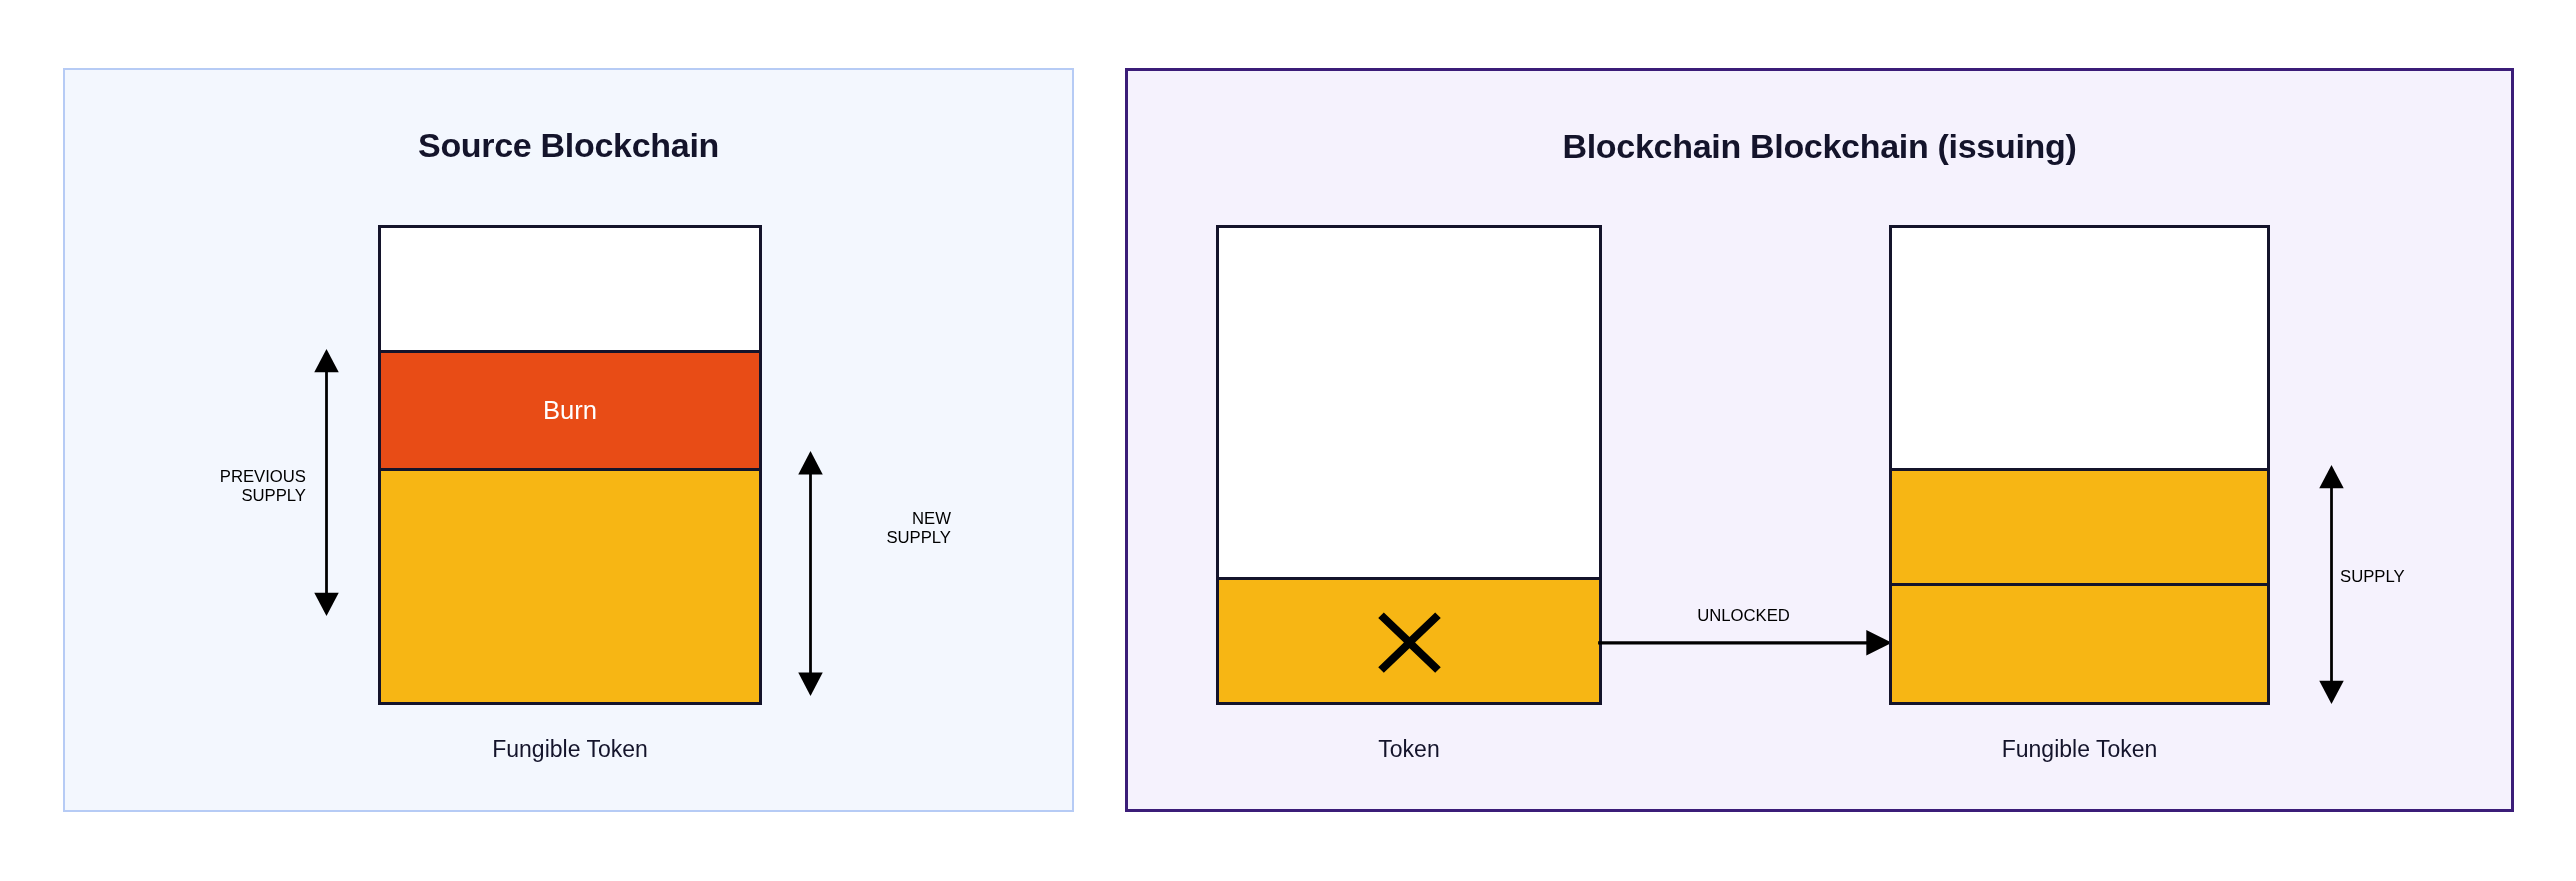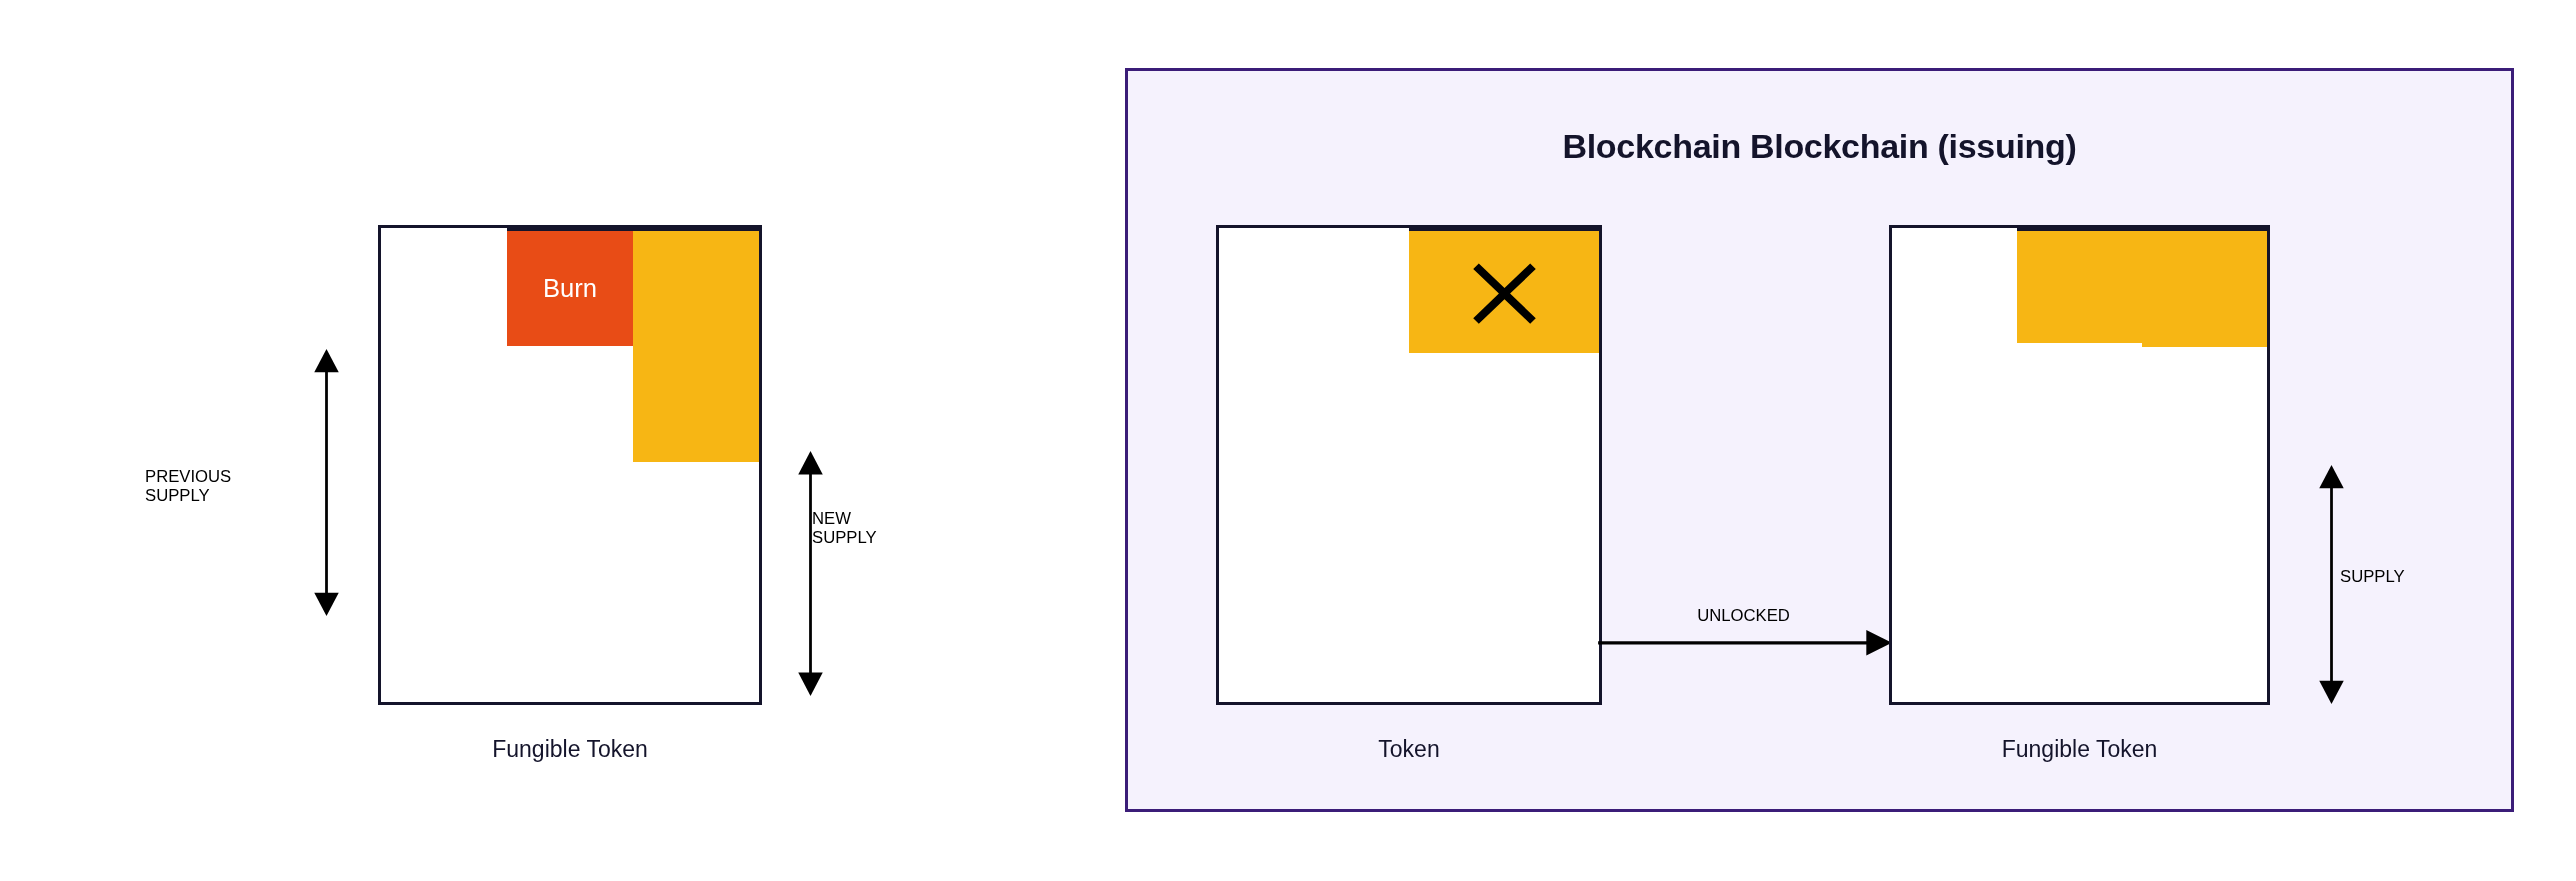--- a/index.html
+++ b/index.html
@@ -59,21 +59,21 @@
   .panel-source .panel-title { top: 56px; }
   .panel-destination .panel-title { top: 56px; }
 
   
   .stack {
     position: absolute;
     box-sizing: border-box;
     border: 3.3px solid #14142b;
     background: #ffffff;
     display: flex;
-    flex-direction: row;
+    flex-direction: column;
     justify-content: space-between;
   }
   .seg {
     box-sizing: border-box;
     position: relative;
     width: 100%;
   }
   .seg-empty   { background: #ffffff; flex: 1 1 auto; }
   .seg-burn    { background: #e84c16; border-top: 3.3px solid #14142b; }
   .seg-yellow  { background: #f7b614; border-top: 3.3px solid #14142b; }
@@ -149,21 +149,21 @@
   .measure-arrow {
     position: absolute;
   }
   .measure-arrow svg { display: block; }
 
   .measure-label {
     position: absolute;
     font-size: 16.7px;
     line-height: 1.16;
     color: #000000;
-    text-align: left;
+    text-align: right;
     white-space: pre-line;
   }
 
   .arrow-prev-supply { left: 312px; top: 349px; }
   .label-prev-supply { left: 145px; top: 467px; width: 161px; }
 
   .arrow-new-supply  { left: 796px; top: 451px; }
   .label-new-supply  { left: 812px; top: 509px; width: 139px; }
 
   .arrow-supply      { left: 2317px; top: 465px; }
@@ -186,20 +186,23 @@
     color: #000000;
     white-space: nowrap;
     margin-top: 44px;
   }
 </style>
 </head>
 <body>
 
 <div class="stage">
 
+  <div class="panel panel-source">
+    <div class="panel-title">Source Blockchain</div>
+  </div>
 
   <div class="stack stack-source-ft">
     <div class="seg seg-empty"></div>
     <div class="seg seg-burn">
       <span class="seg-label">Burn</span>
     </div>
     <div class="seg seg-yellow"></div>
   </div>
 
   <div class="stack-caption cap-source-ft">Fungible Token</div>

